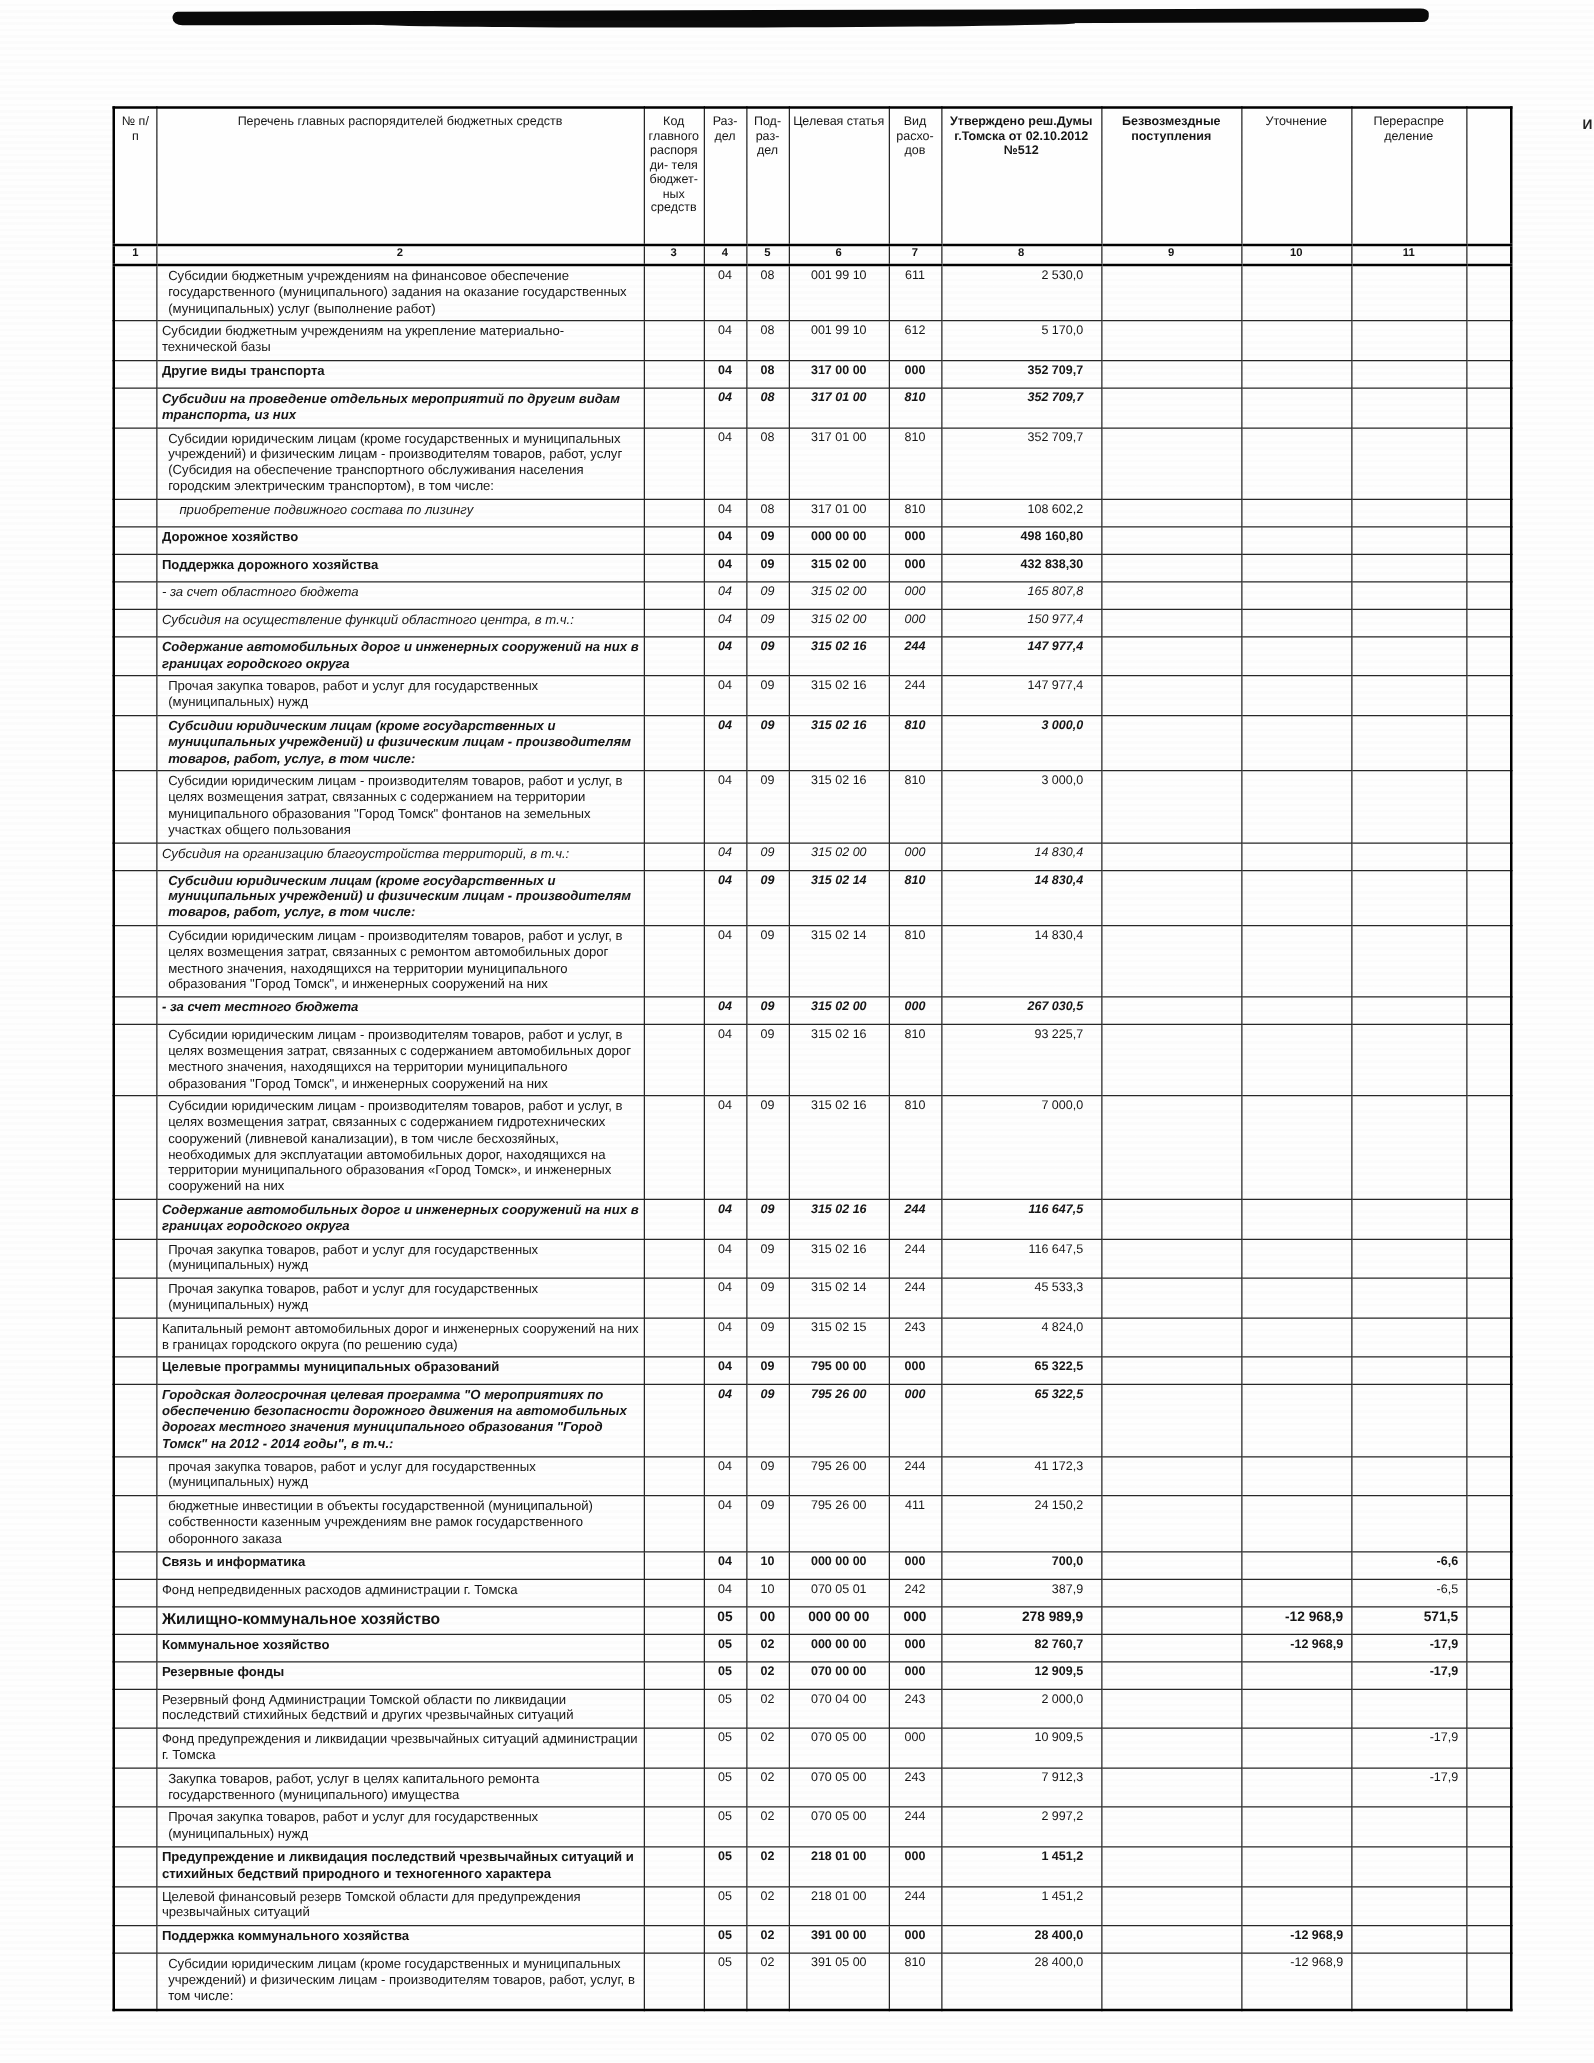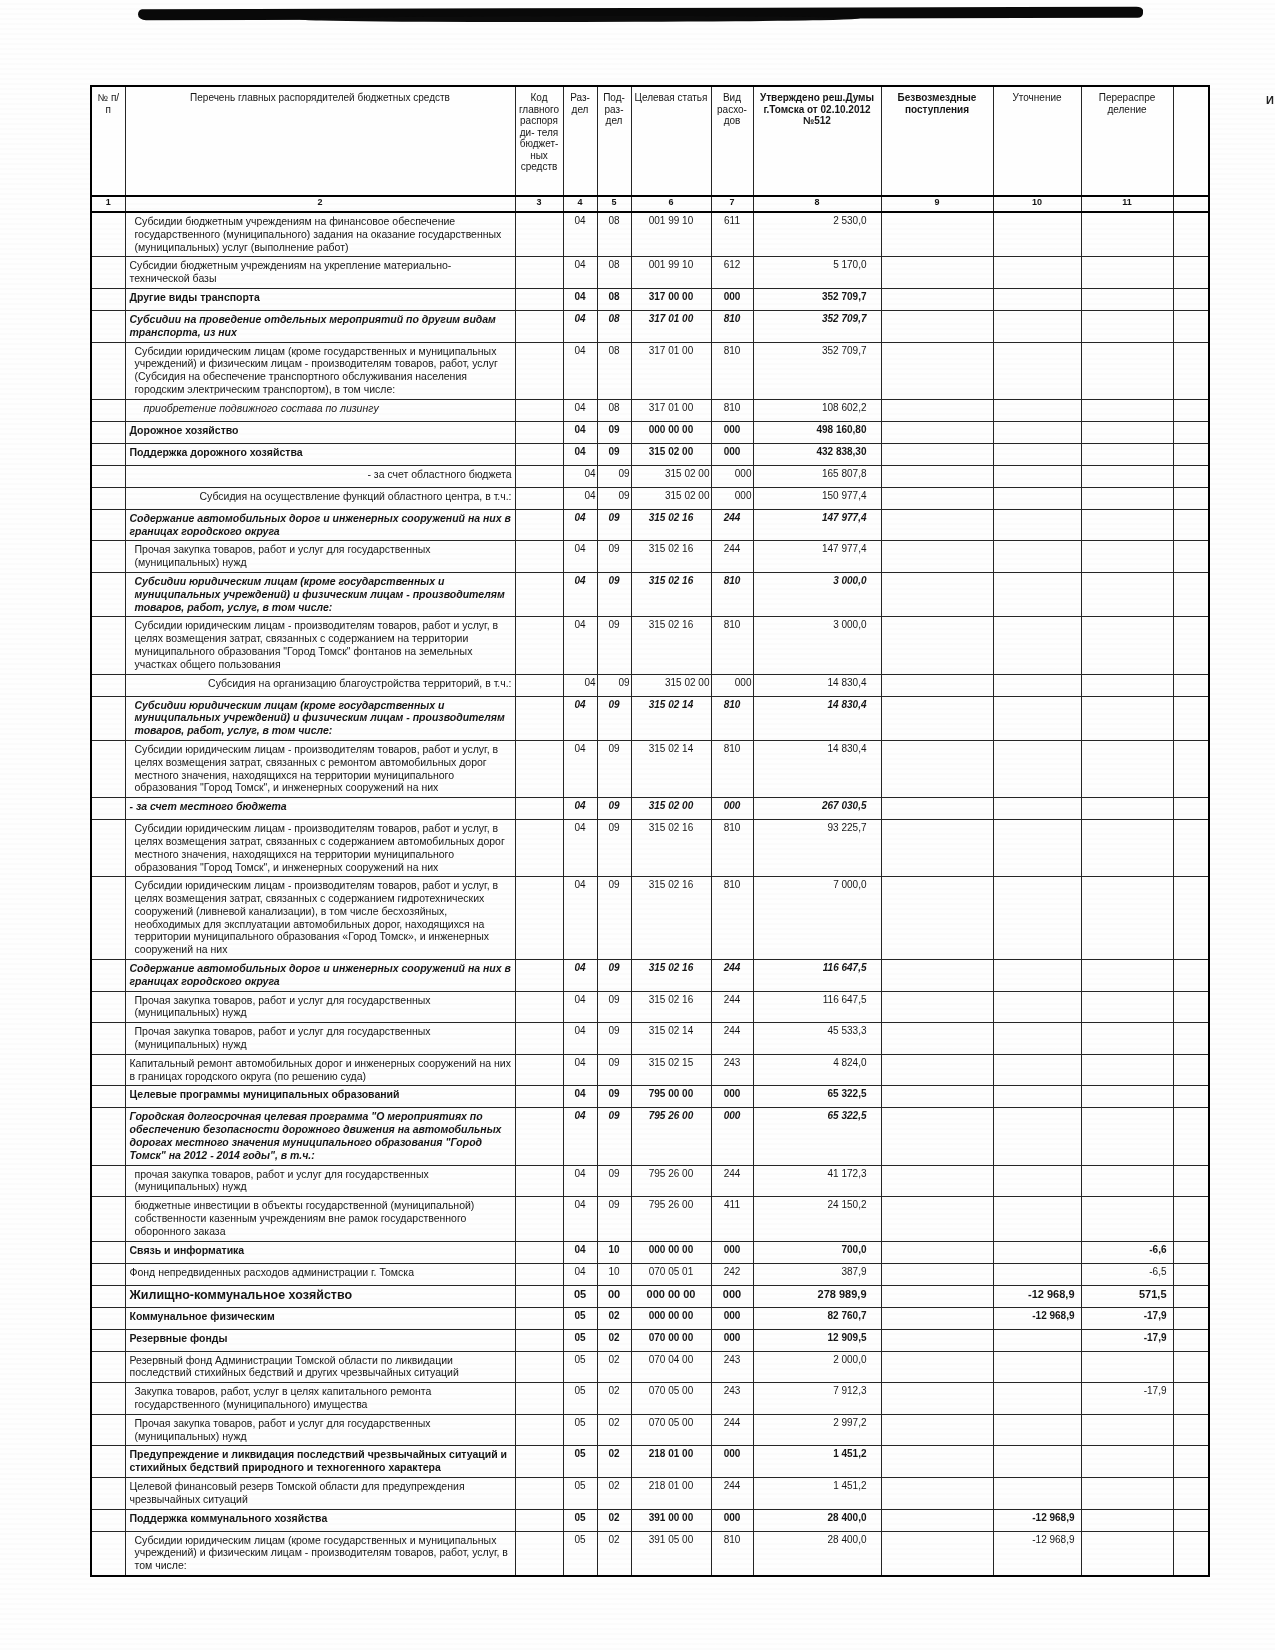--- a/index.html
+++ b/index.html
@@ -61,21 +61,21 @@
   }
   tbody td{height:16px;}
   td.t{text-align:left;padding-left:4px;}
   td.t.ind1{padding-left:9px;}
   td.t.ind2{padding-left:18px;font-style:italic;}
   td.c{text-align:center;font-size:10px;white-space:nowrap;padding-left:1px;padding-right:1px;}
   td.r{text-align:right;font-size:10px;white-space:nowrap;padding-right:6px;}
   td.r.appr{padding-right:14px;}
   tr.b td{font-weight:bold;}
   tr.bi td{font-weight:bold;font-style:italic;}
-  tr.i td{text-align:right;}
+  tr.i td{font-style:italic;}
   tr.lg td{font-size:12.5px;}
   tr.lg td.c, tr.lg td.r{font-size:11px;}
 </style>
 </head>
 <body>
 
 <div class="page">
   <div class="streak"></div>
   <div class="streak2"></div>
   <span class="cut-col-header">И</span>
@@ -555,21 +555,21 @@
           <td class="c">000 00 00</td>
           <td class="c">000</td>
           <td class="r appr">278 989,9</td>
           <td class="r"></td>
           <td class="r">-12 968,9</td>
           <td class="r">571,5</td>
           <td class=""></td>
         </tr>
         <tr class="b">
           <td class="c"></td>
-          <td class="t">Коммунальное физическим</td>
+          <td class="t">Коммунальное хозяйство</td>
           <td class="c"></td>
           <td class="c">05</td>
           <td class="c">02</td>
           <td class="c">000 00 00</td>
           <td class="c">000</td>
           <td class="r appr">82 760,7</td>
           <td class="r"></td>
           <td class="r">-12 968,9</td>
           <td class="r">-17,9</td>
           <td class=""></td>
@@ -593,20 +593,34 @@
           <td class="t">Резервный фонд Администрации Томской области по ликвидации последствий стихийных бедствий и других чрезвычайных ситуаций</td>
           <td class="c"></td>
           <td class="c">05</td>
           <td class="c">02</td>
           <td class="c">070 04 00</td>
           <td class="c">243</td>
           <td class="r appr">2 000,0</td>
           <td class="r"></td>
           <td class="r"></td>
           <td class="r"></td>
+          <td class=""></td>
+        </tr>
+        <tr class="n">
+          <td class="c"></td>
+          <td class="t">Фонд предупреждения и ликвидации чрезвычайных ситуаций администрации г. Томска</td>
+          <td class="c"></td>
+          <td class="c">05</td>
+          <td class="c">02</td>
+          <td class="c">070 05 00</td>
+          <td class="c">000</td>
+          <td class="r appr">10 909,5</td>
+          <td class="r"></td>
+          <td class="r"></td>
+          <td class="r">-17,9</td>
           <td class=""></td>
         </tr>
         <tr class="n">
           <td class="c"></td>
           <td class="t ind1">Закупка товаров, работ, услуг в целях капитального ремонта государственного (муниципального) имущества</td>
           <td class="c"></td>
           <td class="c">05</td>
           <td class="c">02</td>
           <td class="c">070 05 00</td>
           <td class="c">243</td>

